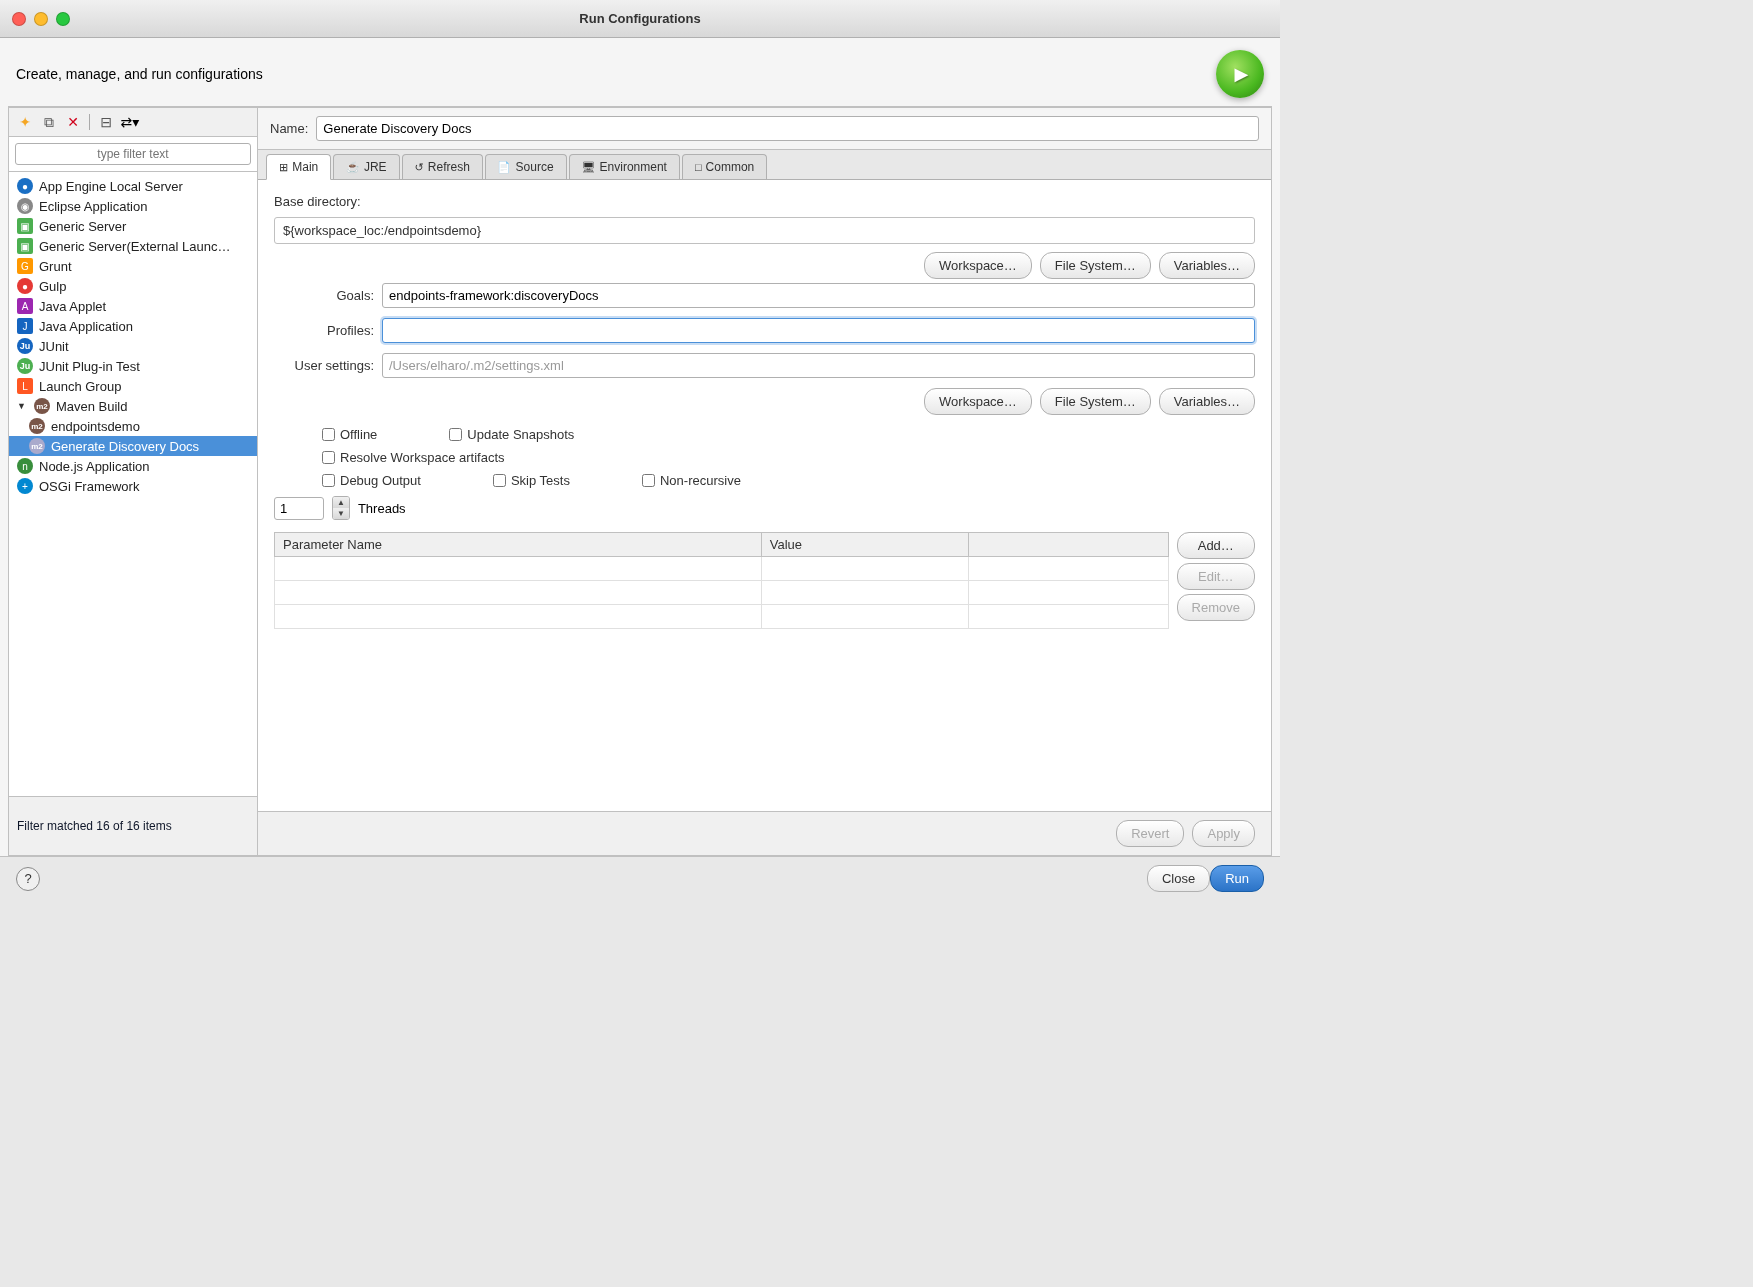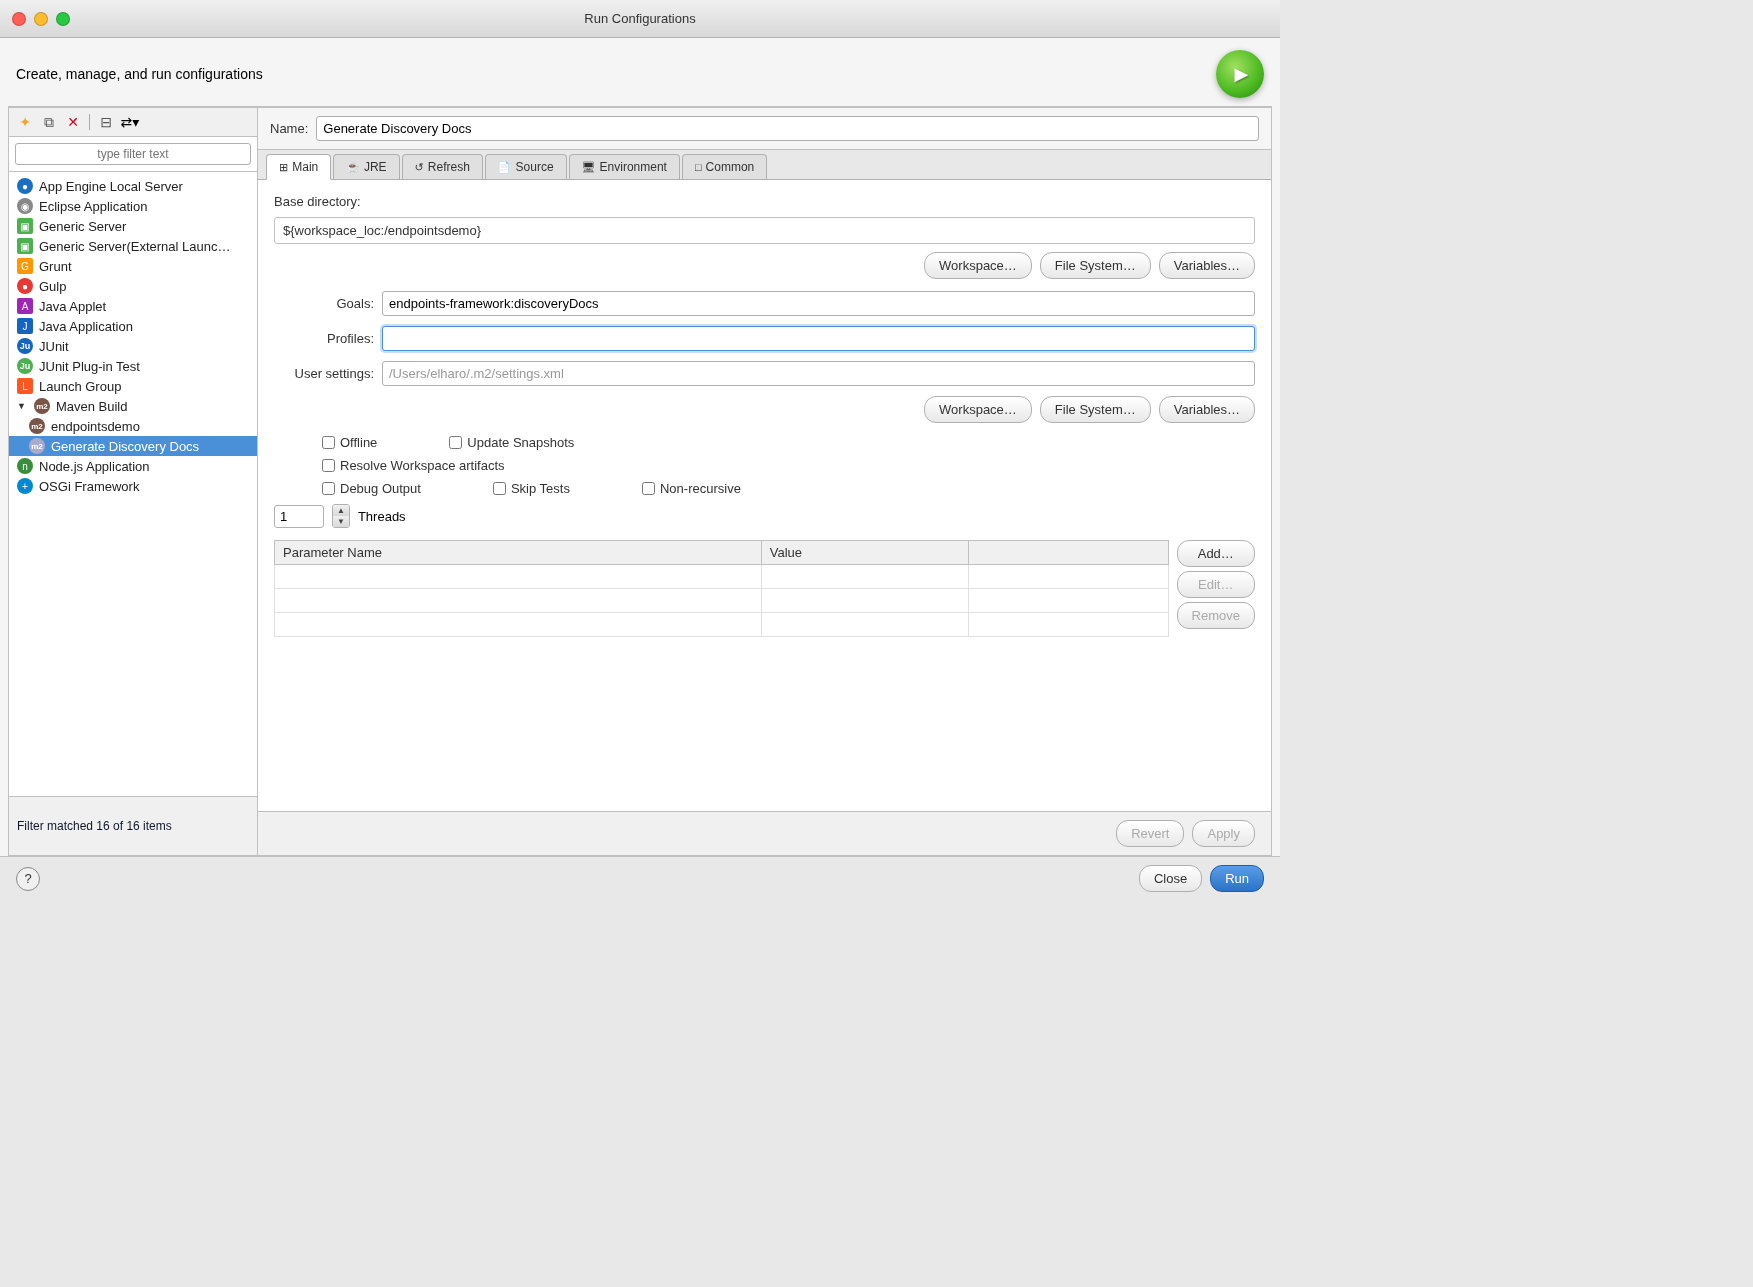--- a/index.html
+++ b/index.html
@@ -34,21 +34,21 @@
       border-radius: 50%;
       border: 1px solid rgba(0,0,0,0.2);
       cursor: pointer;
     }
     .tb-btn.close { background: #ff5f57; }
     .tb-btn.minimize { background: #febc2e; }
     .tb-btn.maximize { background: #28c840; }
     .title-bar-title {
       font-size: 13px;
       color: #333;
-      font-weight: 400;
+      font-weight: 700;
     }
 
     
     .dialog {
       background: #f5f5f5;
       display: flex;
       flex-direction: column;
       height: calc(900px - 38px);
     }
 
@@ -304,21 +304,21 @@
     }
 
     .section-label {
       font-size: 13px;
       font-weight: 500;
       color: #333;
       margin-bottom: 8px;
     }
 
     .base-dir-section {
-      margin-bottom: 12px;
+      margin-bottom: 4px;
     }
     .base-dir-value {
       padding: 5px 8px;
       border: 1px solid #c0c0c0;
       border-radius: 3px;
       background: #fff;
       font-size: 13px;
       color: #333;
       width: 100%;
       margin-bottom: 8px;
@@ -463,21 +463,20 @@
       display: flex;
       align-items: center;
       justify-content: center;
       font-size: 13px;
       cursor: pointer;
       color: #333;
       background: #f0f0f0;
     }
     .footer-right {
       display: flex;
-      gap: 8px;
     }
   </style>
 </head>
 <body>
 
 <div class="title-bar">
   <div class="title-bar-buttons">
     <div class="tb-btn close"></div>
     <div class="tb-btn minimize"></div>
     <div class="tb-btn maximize"></div>

